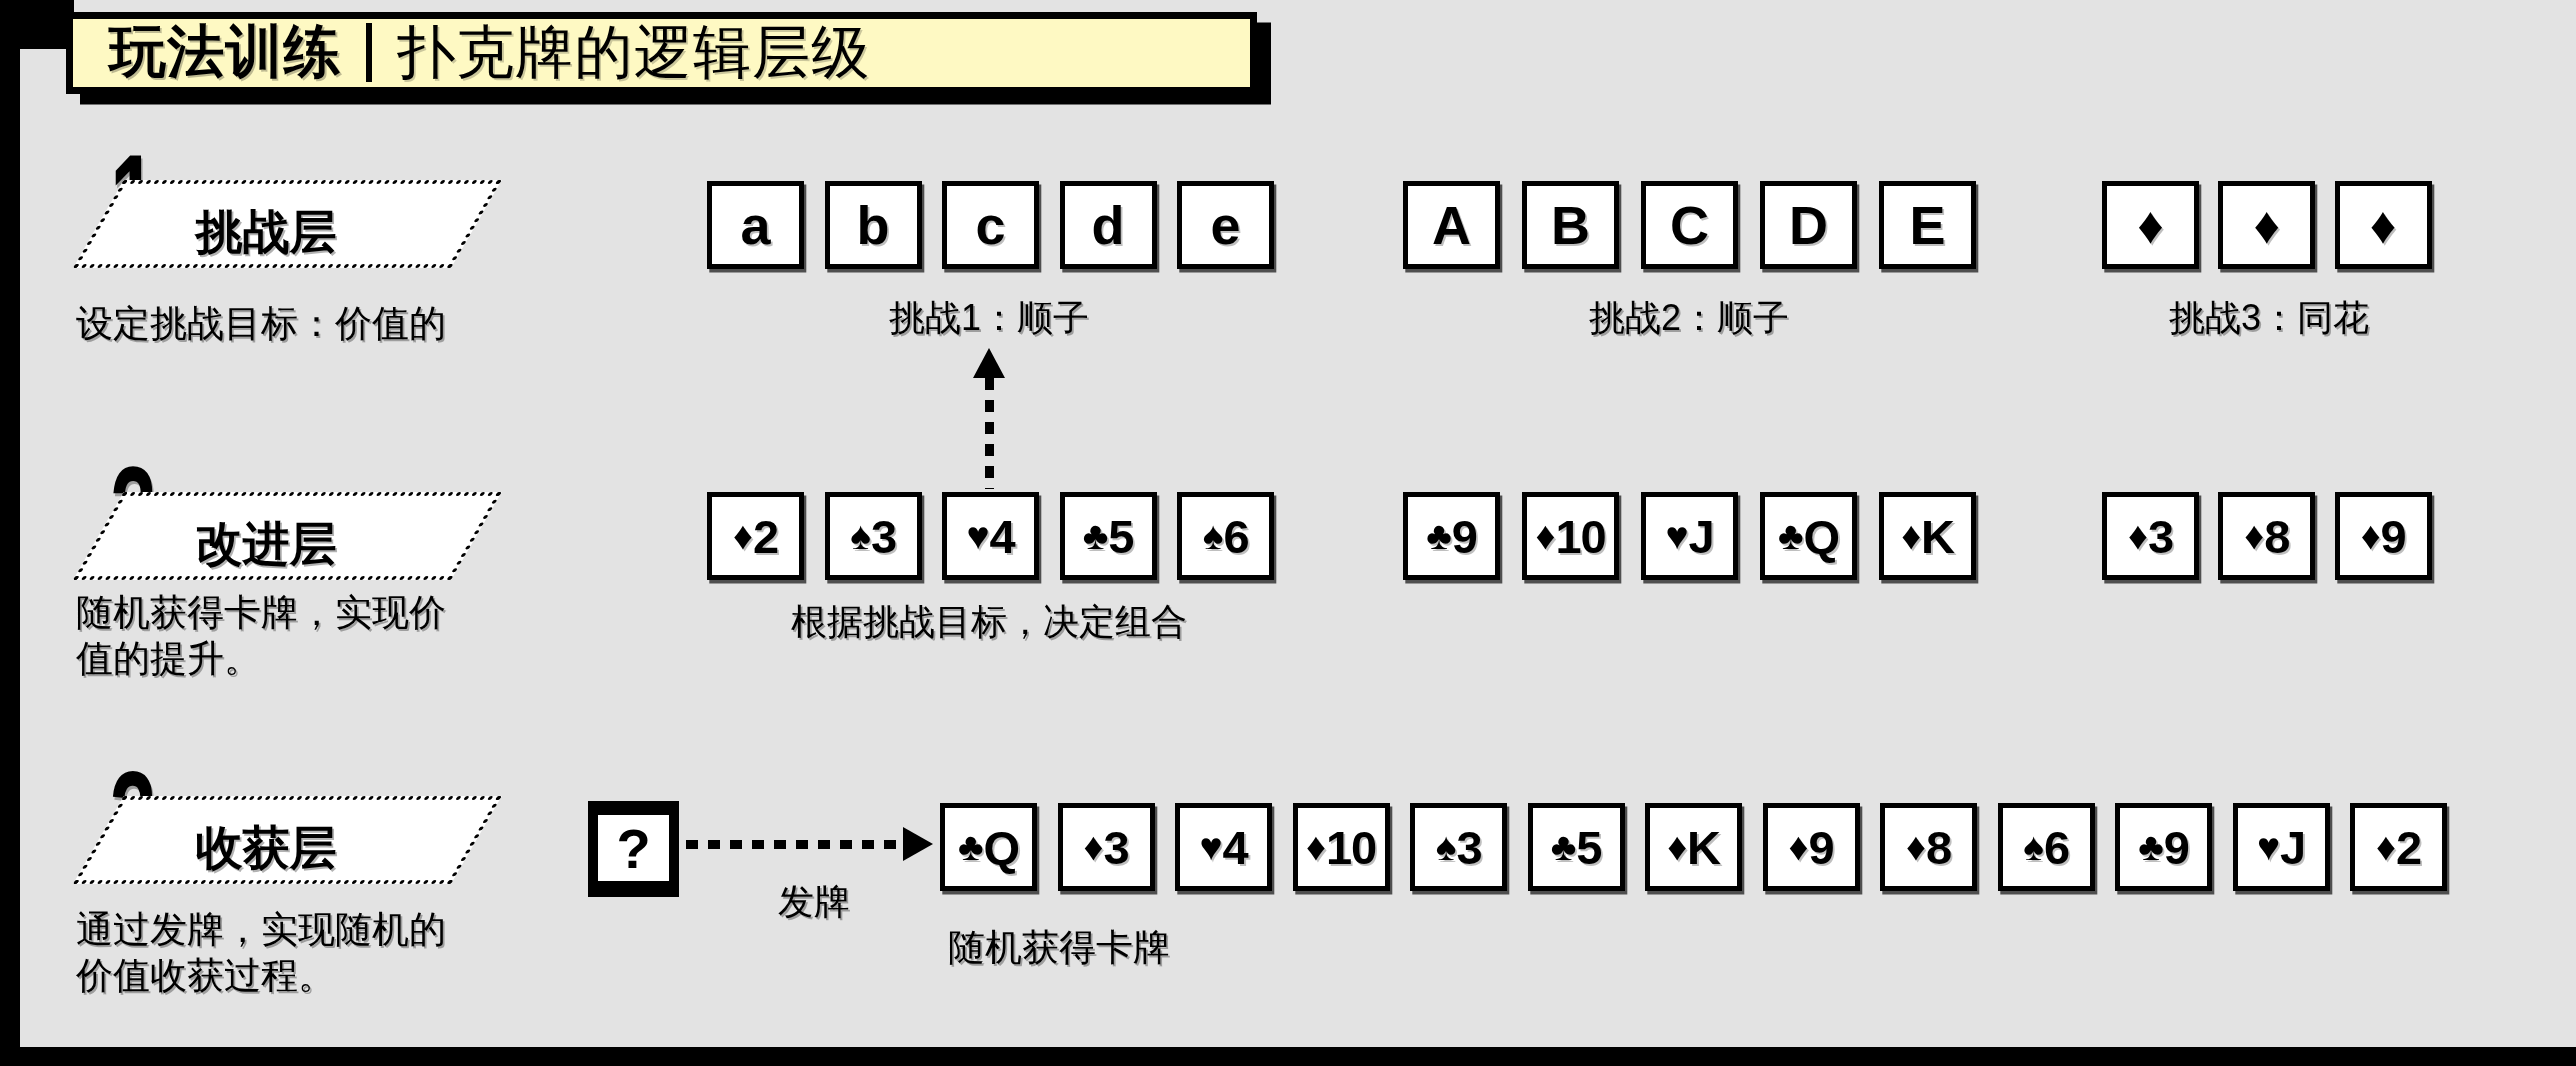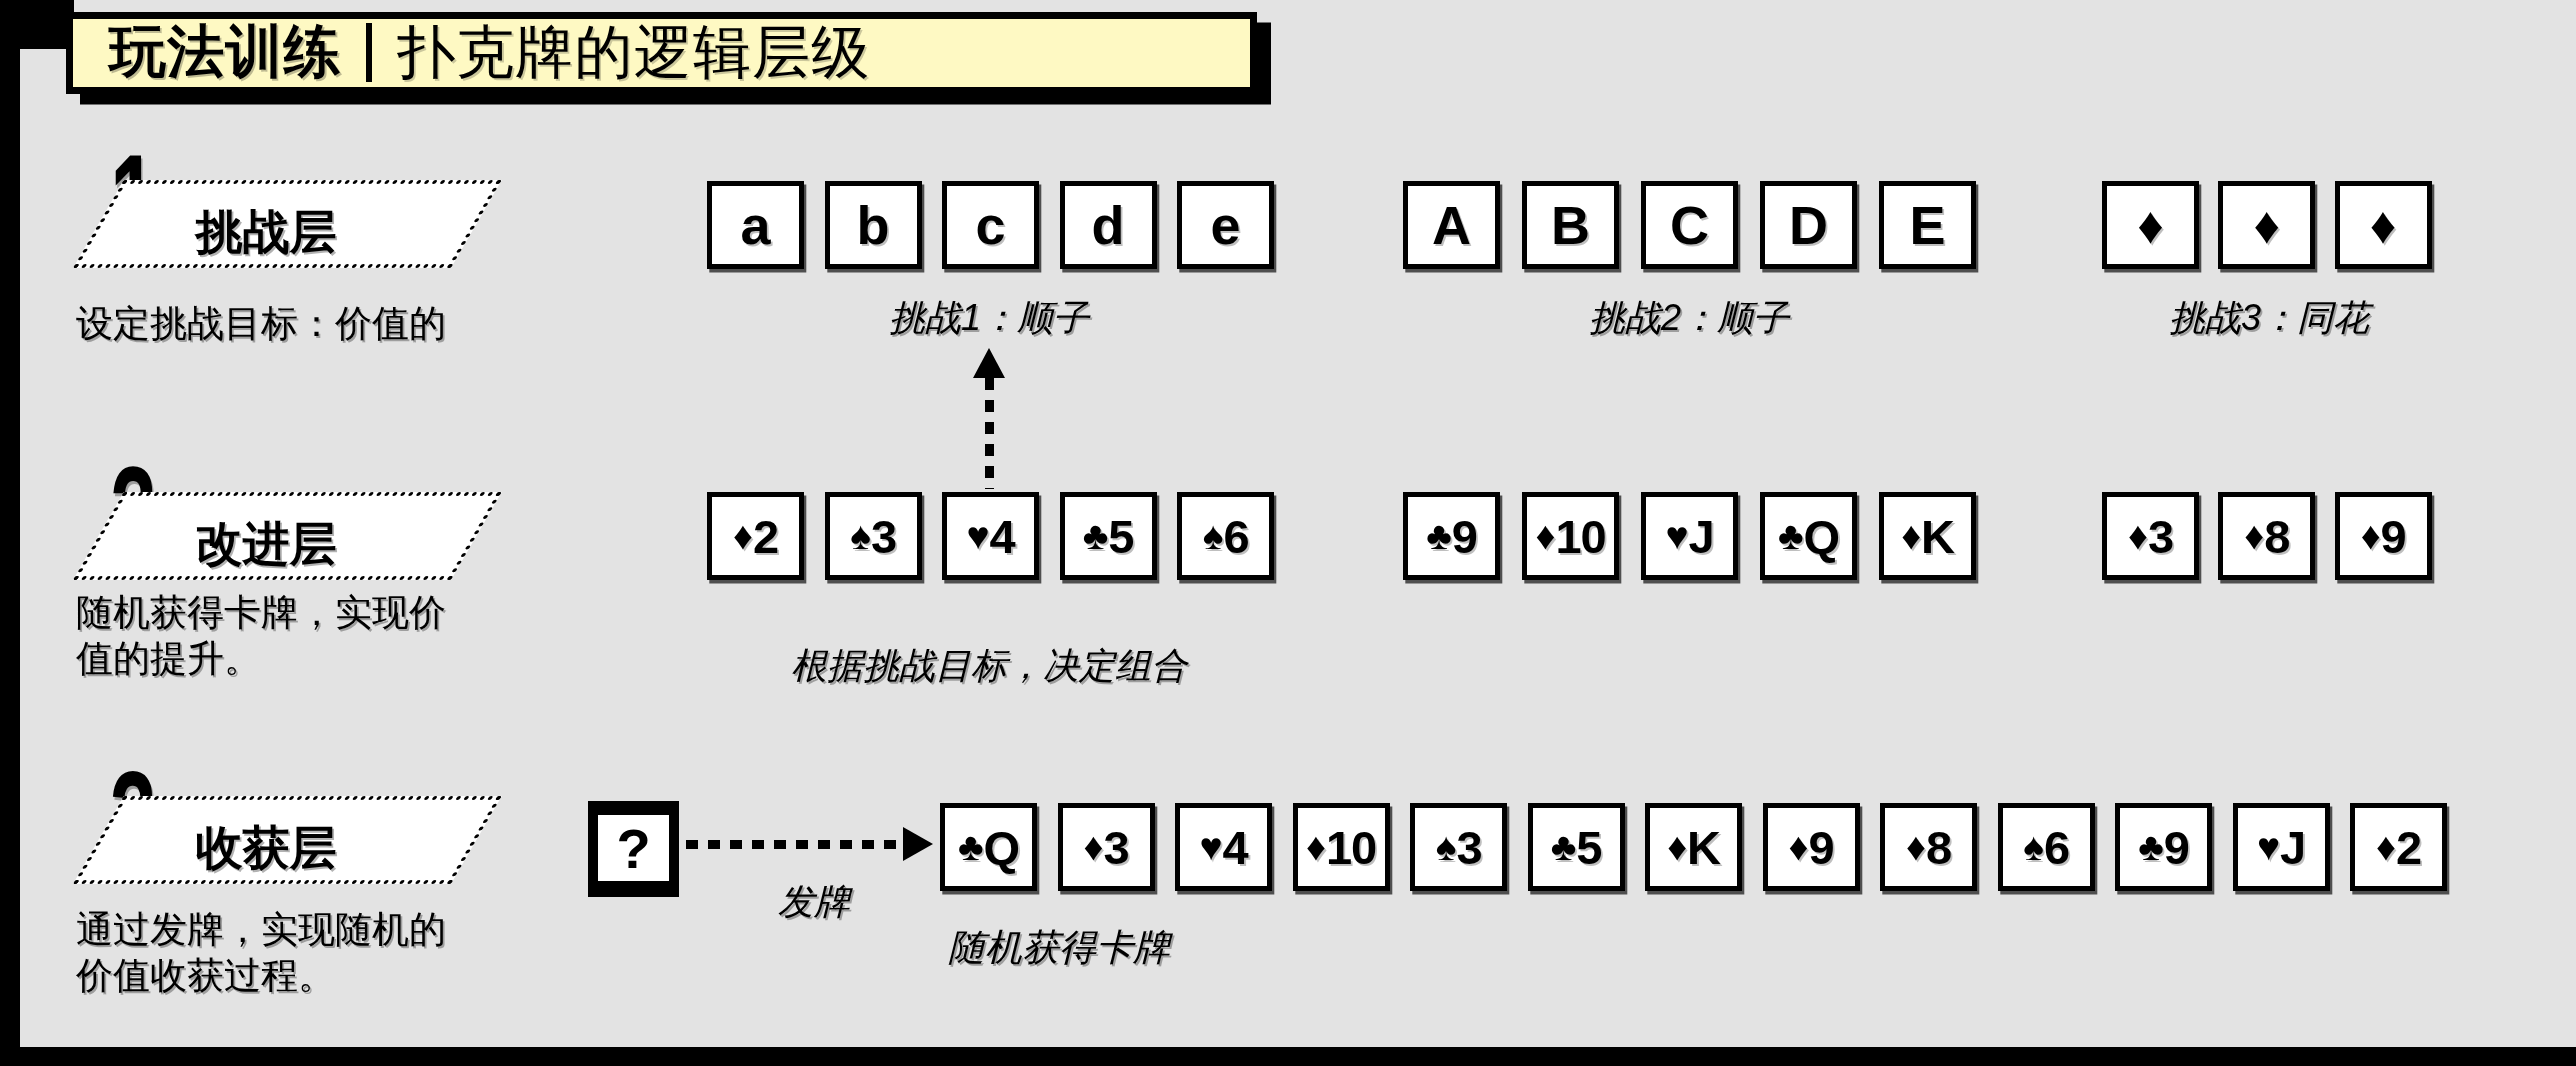--- a/index.html
+++ b/index.html
@@ -46,26 +46,26 @@
 
   .g-r1c1{left:707px;top:181px;gap:20.5px;}
   .g-r1c2{left:1403px;top:181px;gap:22px;}
   .g-r1c3{left:2102px;top:181px;gap:19.3px;}
   .g-r2c1{left:707px;top:492px;gap:20.5px;}
   .g-r2c2{left:1403px;top:492px;gap:22px;}
   .g-r2c3{left:2102px;top:492px;gap:19.3px;}
   .g-r3{left:940px;top:803px;gap:20.5px;}
 
   
-  .glabel{position:absolute;font-size:36px;font-weight:500;text-shadow:1.8px 2.3px 0.6px rgba(0,0,0,0.3);white-space:nowrap;font-style:italic;}
+  .glabel{position:absolute;font-size:36px;font-weight:500;text-shadow:1.8px 2.3px 0.6px rgba(0,0,0,0.3);white-space:nowrap;}
   .center{transform:translateX(-50%);}
   .lab-r1c1{left:989px;top:294px;}
   .lab-r1c2{left:1689px;top:294px;}
   .lab-r1c3{left:2269px;top:294px;text-align:right;}
-  .lab-r2c1{left:989px;top:642px;}
+  .lab-r2c1{left:989px;top:598px;}
   .lab-deal{left:814px;top:878px;}
   .lab-result{left:948px;top:923px;font-size:37px;}
 
   
   .v-dash{position:absolute;left:985px;top:378px;width:9.4px;height:111px;
     background:repeating-linear-gradient(180deg,#000 0 11.7px,transparent 11.7px 22px);}
   .v-head{position:absolute;left:973px;top:348px;width:0;height:0;
     border-left:16.4px solid transparent;border-right:16.4px solid transparent;border-bottom:30px solid #000;}
   .h-dash{position:absolute;left:686px;top:840px;width:217px;height:9.4px;
     background:repeating-linear-gradient(90deg,#000 0 11.7px,transparent 11.7px 22px);}

